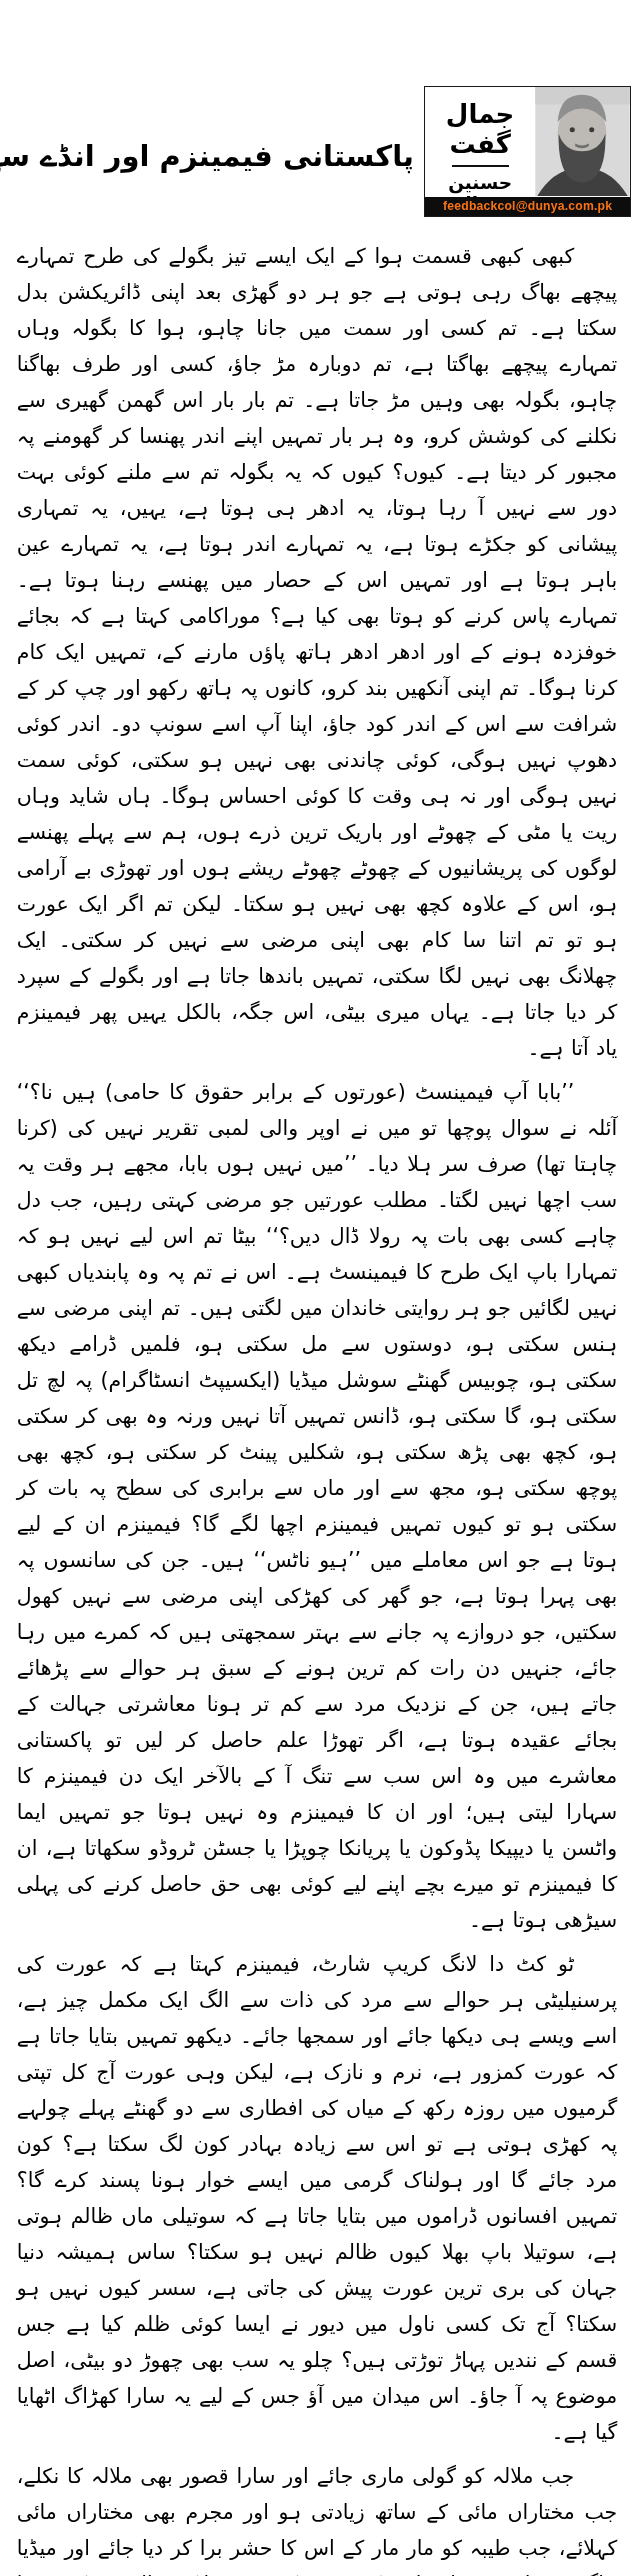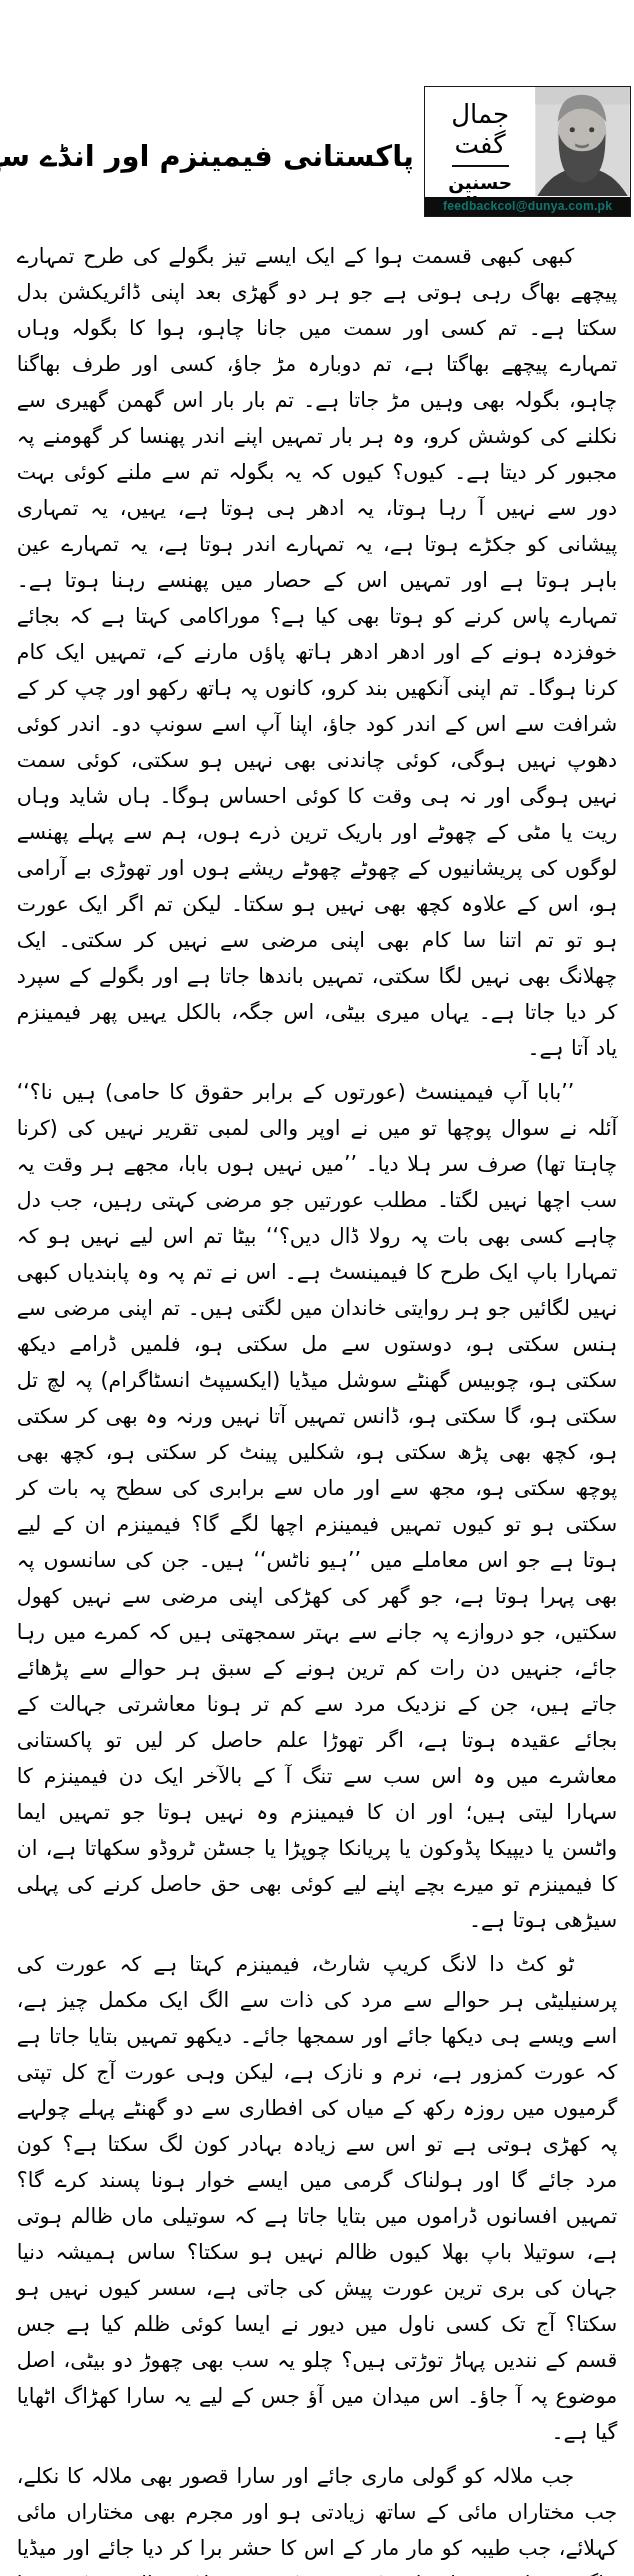--- a/index.html
+++ b/index.html
@@ -38,21 +38,21 @@
   }
   .masthead-left {
     position: absolute;
     left: 0; top: 0;
     width: 110px; height: 109px;
     text-align: center;
   }
   .column-logo {
     direction: rtl;
     font-size: 26px;
-    font-weight: normal;
+    font-weight: bold;
     margin-top: 11.7px;
     letter-spacing: -1px;
   }
   .logo-divider {
     width: 57px; height: 2px;
     background: #111;
     margin: 6.8px auto 4.9px auto;
   }
   .author-name {
     direction: rtl;
@@ -64,21 +64,21 @@
     right: 0; top: 0;
     width: 95px; height: 109px;
     overflow: hidden;
   }
   .photo svg { display: block; }
   .email-bar {
     position: absolute;
     left: 0; right: 0; bottom: 0;
     height: 19.5px;
     background: #0d0d0d;
-    color: #0f766e;
+    color: #f97316;
     text-align: center;
     font-family: "Liberation Sans", sans-serif;
     font-size: 12.2px;
     font-weight: bold;
     line-height: 19.5px;
     letter-spacing: 0.2px;
   }
   
   .article {
     direction: rtl;

